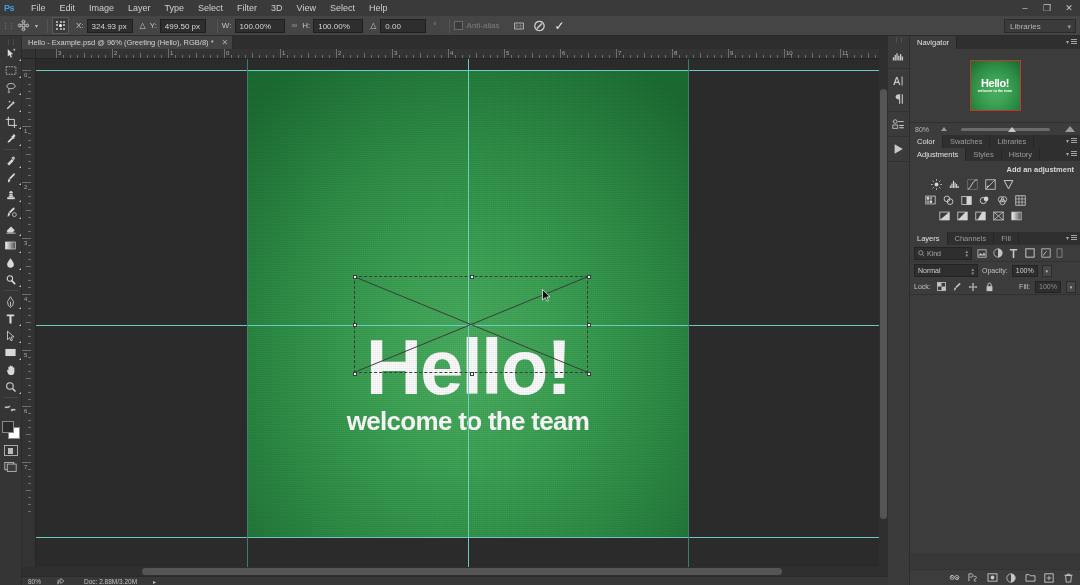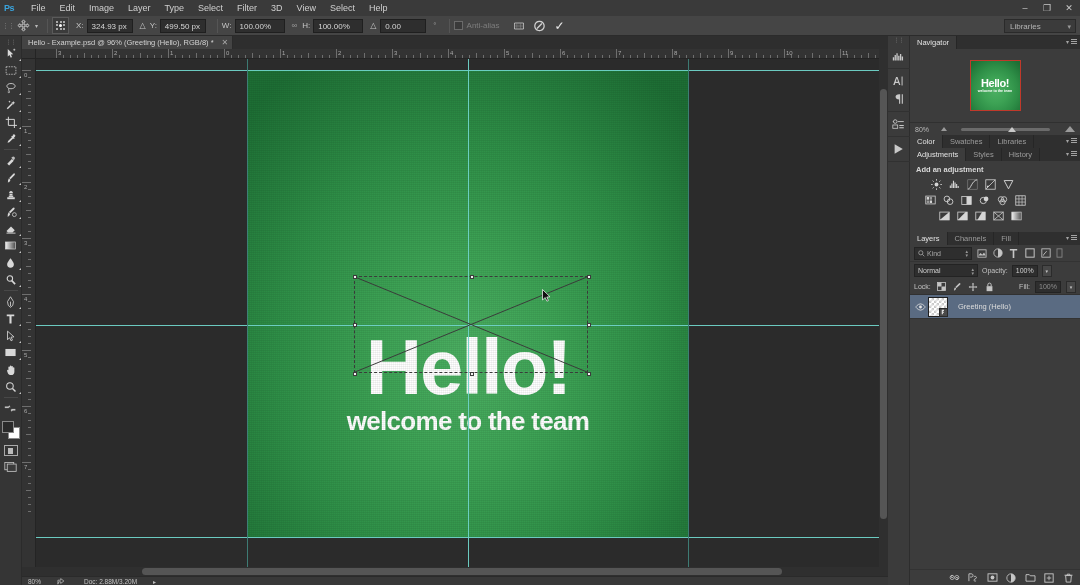--- a/index.html
+++ b/index.html
@@ -209,21 +209,21 @@
     border-top: 1px solid #303030;
   }
   .nav-zoom { font-size: 7px; color: #b9b9b9; width: 22px; }
   .nav-slider { flex: 1; position: relative; height: 10px; display:flex; align-items:center;}
   .nav-track { position:absolute; left: 10px; right: 11px; height: 3px; background: #6b6b6b; border-radius:2px;}
   .nav-knob { position:absolute; left: 52%; width: 0; height:0; border-left:4px solid transparent; border-right:4px solid transparent; border-bottom:5px solid #c9c9c9;}
   .tri-s { width:0;height:0;border-left:3px solid transparent;border-right:3px solid transparent;border-bottom:4px solid #9a9a9a;}
   .tri-l { width:0;height:0;border-left:5px solid transparent;border-right:5px solid transparent;border-bottom:6px solid #9a9a9a;}
 
   
-  .adj-body { background: #3c3c3c; padding: 4px 6px 6px; }
+  .adj-body { background: #3c3c3c; padding: 4px 6px 6px; text-align: right; }
   .adj-title { font-size: 7.5px; color: #d8d8d8; font-weight: bold; margin-bottom: 4px;}
   .adj-row { display: flex; gap: 5px; margin-bottom: 4px; padding-left: 14px;}
   .adj-icon { width: 13px; height: 12px; display:flex;align-items:center;justify-content:center; color:#d5d5d5;}
 
   
   .lay-filter {
     height: 17px; background: #3c3c3c; display: flex; align-items: center; padding: 0 4px; gap: 3px;
     border-bottom: 1px solid #333;
   }
   .kind-box {
@@ -1097,36 +1097,20 @@
             <svg width="9" height="10" viewBox="0 0 10 12">
                 <rect x="1.5" y="5" width="7" height="6" fill="#c4c4c4"></rect>
                 <path d="M3 5V3.3a2 2 0 014 0V5" fill="none" stroke="#c4c4c4" stroke-width="1.2"></path>
               </svg>
           </div>
           <div class="lab" style="margin-left:auto;">Fill:</div>
           <div class="num-field dim">100%</div>
           <div class="spin">▾</div>
         </div>
 
-        <div class="layer-row selected">
-          <div class="eye">
-            <svg width="11" height="8" viewBox="0 0 14 10">
-                <path d="M7 1C3.5 1 1 5 1 5s2.5 4 6 4 6-4 6-4-2.5-4-6-4z" fill="none" stroke="#e4e4e4" stroke-width="1"></path>
-                <circle cx="7" cy="5" r="1.8" fill="#e4e4e4"></circle>
-              </svg>
-          </div>
-          <div class="lthumb checker">
-            <div class="badge">
-              <svg width="6" height="6" viewBox="0 0 8 8">
-                  <path d="M1 7V1h3v1.6H2.6v1H4v1.5H2.6V7z" fill="#ddd"></path>
-                </svg>
-            </div>
-          </div>
-          <div class="lname">Greeting (Hello)</div>
-        </div>
 
 
         <div class="layers-empty" style="height:258px;"></div>
       </div>
 
       <div class="lay-footer">
         <div class="lf-btn">
           <svg width="11" height="7" viewBox="0 0 14 8">
               <path d="M5 4H3.2a2.2 2.2 0 010-2.6h1.6M9 4h1.8a2.2 2.2 0 010 2.6H9.2" fill="none" stroke="#c7c7c7" stroke-width="1.1"></path>
               <circle cx="4" cy="4" r="2.6" fill="none" stroke="#c7c7c7" stroke-width="1"></circle>

